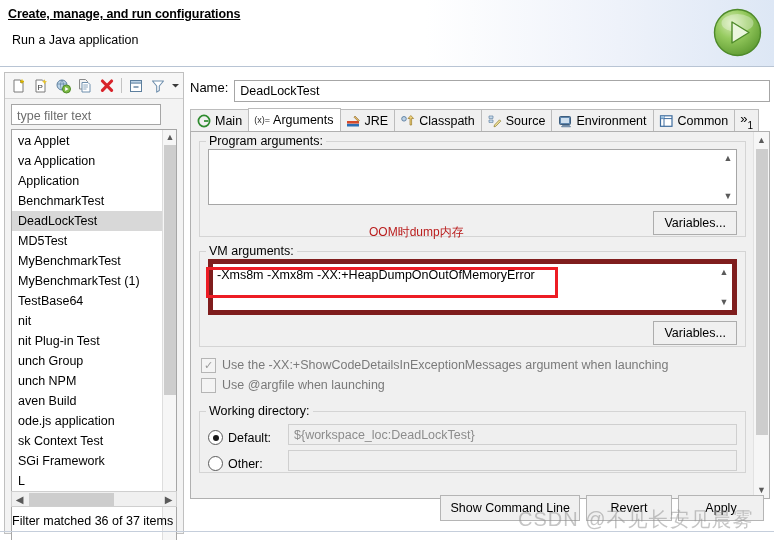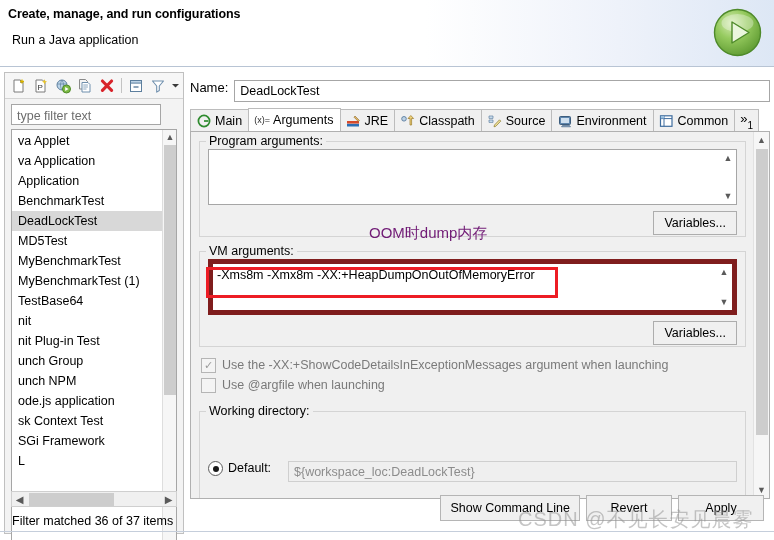--- a/index.html
+++ b/index.html
@@ -25,20 +25,21 @@
     background: linear-gradient(to right, #ffffff 0%, #ffffff 55%, #eef2fa 80%, #dde7f5 100%);
     border-bottom: 1px solid #b8c4d4;
     box-sizing: border-box;
   }
   #header-title {
     position: absolute;
     left: 8px; top: 7px;
     font-size: 12.5px;
     font-weight: bold;
     letter-spacing: -0.1px;
+    text-decoration: underline;
   }
   #header-sub {
     position: absolute;
     left: 12px; top: 33px;
     font-size: 12.5px;
   }
   #run-badge {
     position: absolute;
     right: 12px; top: 8px;
     width: 49px; height: 49px;
@@ -333,23 +334,22 @@
     flex: 0 0 auto;
   }
   .cbox .tick {
     color: #9a9a9a;
     font-size: 11px;
     line-height: 11px;
   }
 
   .radio-row {
     display: flex;
-    align-items: flex-start;
+    align-items: flex-end;
     height: 26px;
-    margin-top: 42px;
   }
   .radio {
     width: 13px; height: 13px;
     border-radius: 50%;
     border: 1px solid #5b5b5b;
     background: #ffffff;
     margin-right: 5px;
     display: flex; align-items: center; justify-content: center;
     flex: 0 0 auto;
   }
@@ -419,22 +419,22 @@
     position: absolute;
     left: 0; top: 531px;
     width: 774px; height: 1px;
     background: #c5cedb;
   }
 
   
   #anno-text {
     position: absolute;
     left: 369px; top: 224px;
-    font-size: 15px;
-    color: #701a75;
+    font-size: 12px;
+    color: #b91c1c;
     font-family: "Liberation Sans", sans-serif;
     white-space: nowrap;
     z-index: 40;
   }
   #anno-box {
     position: absolute;
     left: 206px; top: 267px;
     width: 352px; height: 31px;
     border: 3px solid #ed1c24;
     box-sizing: border-box;
@@ -541,20 +541,21 @@
         <div class="tree-item">BenchmarkTest</div>
         <div class="tree-item selected">DeadLockTest</div>
         <div class="tree-item">MD5Test</div>
         <div class="tree-item">MyBenchmarkTest</div>
         <div class="tree-item">MyBenchmarkTest (1)</div>
         <div class="tree-item">TestBase64</div>
         <div class="tree-item">nit</div>
         <div class="tree-item">nit Plug-in Test</div>
         <div class="tree-item">unch Group</div>
         <div class="tree-item">unch NPM</div>
+        <div class="tree-item">aven Build</div>
         <div class="tree-item">ode.js application</div>
         <div class="tree-item">sk Context Test</div>
         <div class="tree-item">SGi Framework</div>
         <div class="tree-item">L</div>
       </div>
     <div id="tree-vscroll">
       <div class="sb-arrow">▲</div>
       <div id="tree-vthumb"></div>
 
     </div>

